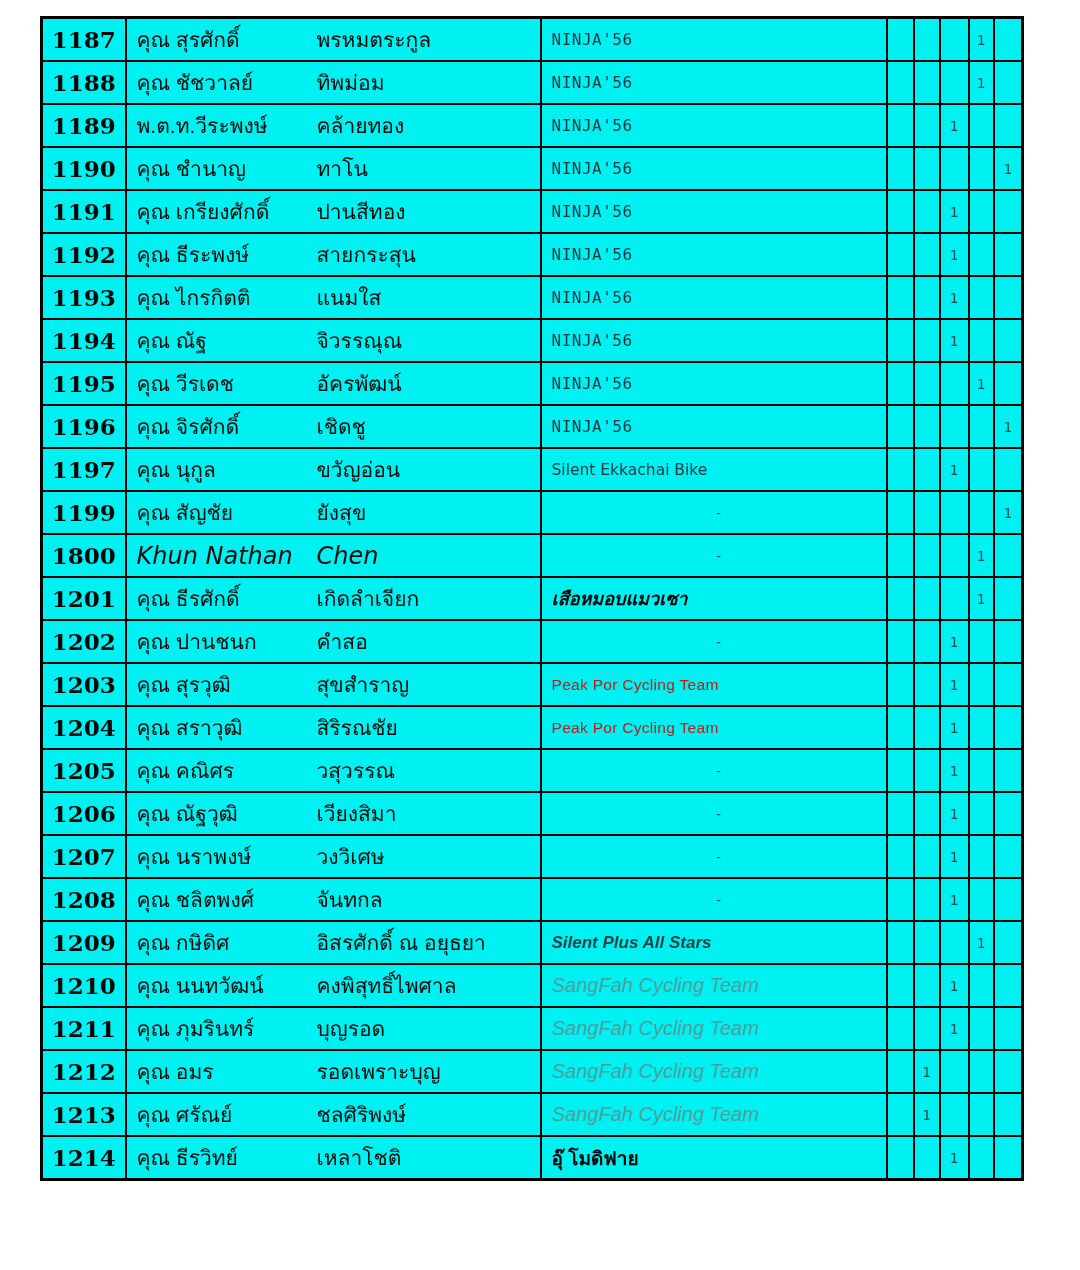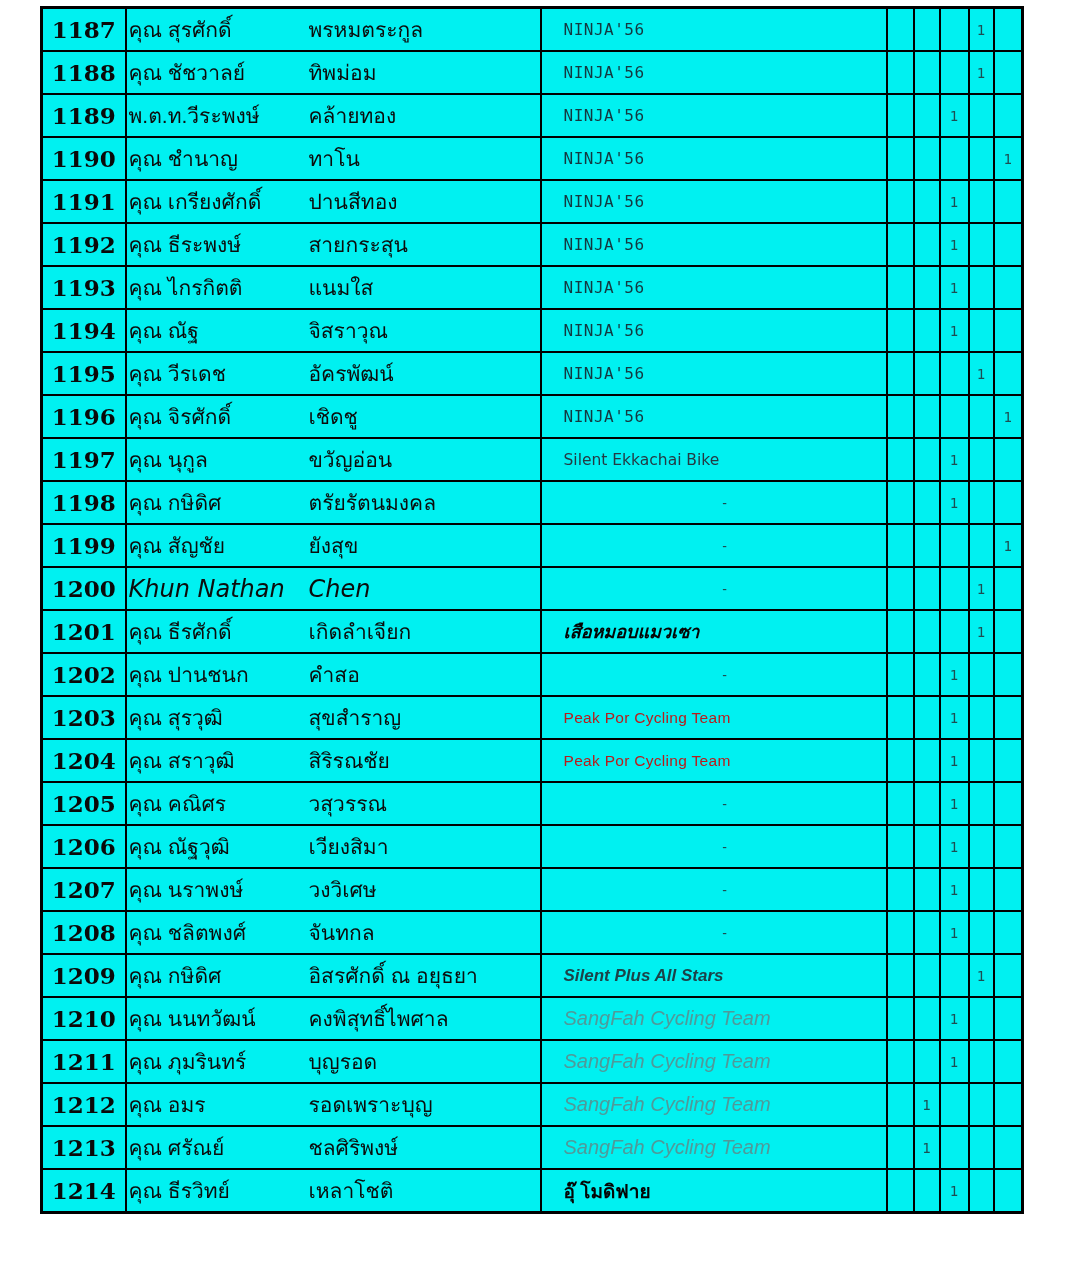--- a/index.html
+++ b/index.html
@@ -4,21 +4,21 @@
 <style>
   html,body{margin:0;padding:0;}
   body{
     width:1080px;height:1270px;
     background:#ffffff;
     font-family:"Liberation Sans",sans-serif;
     position:relative;
     overflow:hidden;
   }
   .sheet{
-    position:absolute;left:40px;top:6px;
+    position:absolute;left:40px;top:16px;
   }
   table{
     border-collapse:collapse;
     border:3px solid #000;
     table-layout:fixed;
   }
   td{
     border:2px solid #000;
     height:41px;
     background:#00f1f1;
@@ -27,38 +27,38 @@
     white-space:nowrap;
     vertical-align:middle;
   }
   td.id-cell{
     text-align:center;
     font-family:"DejaVu Serif","Liberation Serif",serif;
     font-weight:bold;
     font-size:23px;
     color:#0a0a0a;
   }
-  td.name-cell{padding-left:2px;color:#0c0c0c;}
+  td.name-cell{padding-left:10px;color:#0c0c0c;}
   .first-name{
     display:inline-block;width:180px;
     font-size:21px;
     vertical-align:middle;
     overflow:hidden;white-space:nowrap;
   }
   .last-name{
     display:inline-block;
     font-size:21px;
     vertical-align:middle;
   }
   .name-latin .first-name,.name-latin .last-name{
     font-style:italic;
     font-size:24px;
     font-family:"DejaVu Sans",sans-serif;
   }
-  td.team-cell{padding-left:22px;}
+  td.team-cell{padding-left:10px;}
   .team-mono{
     font-family:"DejaVu Sans Mono","Liberation Mono",monospace;
     font-size:16px;color:#143840;letter-spacing:.5px;
   }
   .team-comic{
     font-family:"DejaVu Sans",sans-serif;
     font-size:15.5px;color:#243a44;
   }
   .team-gray{
     font-family:"Liberation Sans",sans-serif;
@@ -172,21 +172,21 @@
           <td class="name-cell"><span class="first-name">คุณ ไกรกิตติ</span><span class="last-name">แนมใส</span></td>
           <td class="team-cell team-mono">NINJA'56</td>
           <td class="mark-cell"></td>
           <td class="mark-cell"></td>
           <td class="mark-cell">1</td>
           <td class="mark-cell"></td>
           <td class="mark-cell"></td>
         </tr>
         <tr>
           <td class="id-cell">1194</td>
-          <td class="name-cell"><span class="first-name">คุณ ณัฐ</span><span class="last-name">จิสราวุณ</span></td>
+          <td class="name-cell"><span class="first-name">คุณ ณัฐ</span><span class="last-name">จิวรรณุณ</span></td>
           <td class="team-cell team-mono">NINJA'56</td>
           <td class="mark-cell"></td>
           <td class="mark-cell"></td>
           <td class="mark-cell">1</td>
           <td class="mark-cell"></td>
           <td class="mark-cell"></td>
         </tr>
         <tr>
           <td class="id-cell">1195</td>
           <td class="name-cell"><span class="first-name">คุณ วีรเดช</span><span class="last-name">อัครพัฒน์</span></td>
@@ -211,41 +211,31 @@
           <td class="id-cell">1197</td>
           <td class="name-cell"><span class="first-name">คุณ นุกูล</span><span class="last-name">ขวัญอ่อน</span></td>
           <td class="team-cell team-comic">Silent Ekkachai Bike</td>
           <td class="mark-cell"></td>
           <td class="mark-cell"></td>
           <td class="mark-cell">1</td>
           <td class="mark-cell"></td>
           <td class="mark-cell"></td>
         </tr>
         <tr>
-          <td class="id-cell">1198</td>
-          <td class="name-cell"><span class="first-name">คุณ กษิดิศ</span><span class="last-name">ตรัยรัตนมงคล</span></td>
-          <td class="team-cell team-dash">-</td>
-          <td class="mark-cell"></td>
-          <td class="mark-cell"></td>
-          <td class="mark-cell">1</td>
-          <td class="mark-cell"></td>
-          <td class="mark-cell"></td>
-        </tr>
-        <tr>
           <td class="id-cell">1199</td>
           <td class="name-cell"><span class="first-name">คุณ สัญชัย</span><span class="last-name">ยังสุข</span></td>
           <td class="team-cell team-dash">-</td>
           <td class="mark-cell"></td>
           <td class="mark-cell"></td>
           <td class="mark-cell"></td>
           <td class="mark-cell"></td>
           <td class="mark-cell">1</td>
         </tr>
         <tr>
-          <td class="id-cell">1200</td>
+          <td class="id-cell">1800</td>
           <td class="name-cell name-latin"><span class="first-name">Khun Nathan</span><span class="last-name">Chen</span></td>
           <td class="team-cell team-dash">-</td>
           <td class="mark-cell"></td>
           <td class="mark-cell"></td>
           <td class="mark-cell"></td>
           <td class="mark-cell">1</td>
           <td class="mark-cell"></td>
         </tr>
         <tr>
           <td class="id-cell">1201</td>

